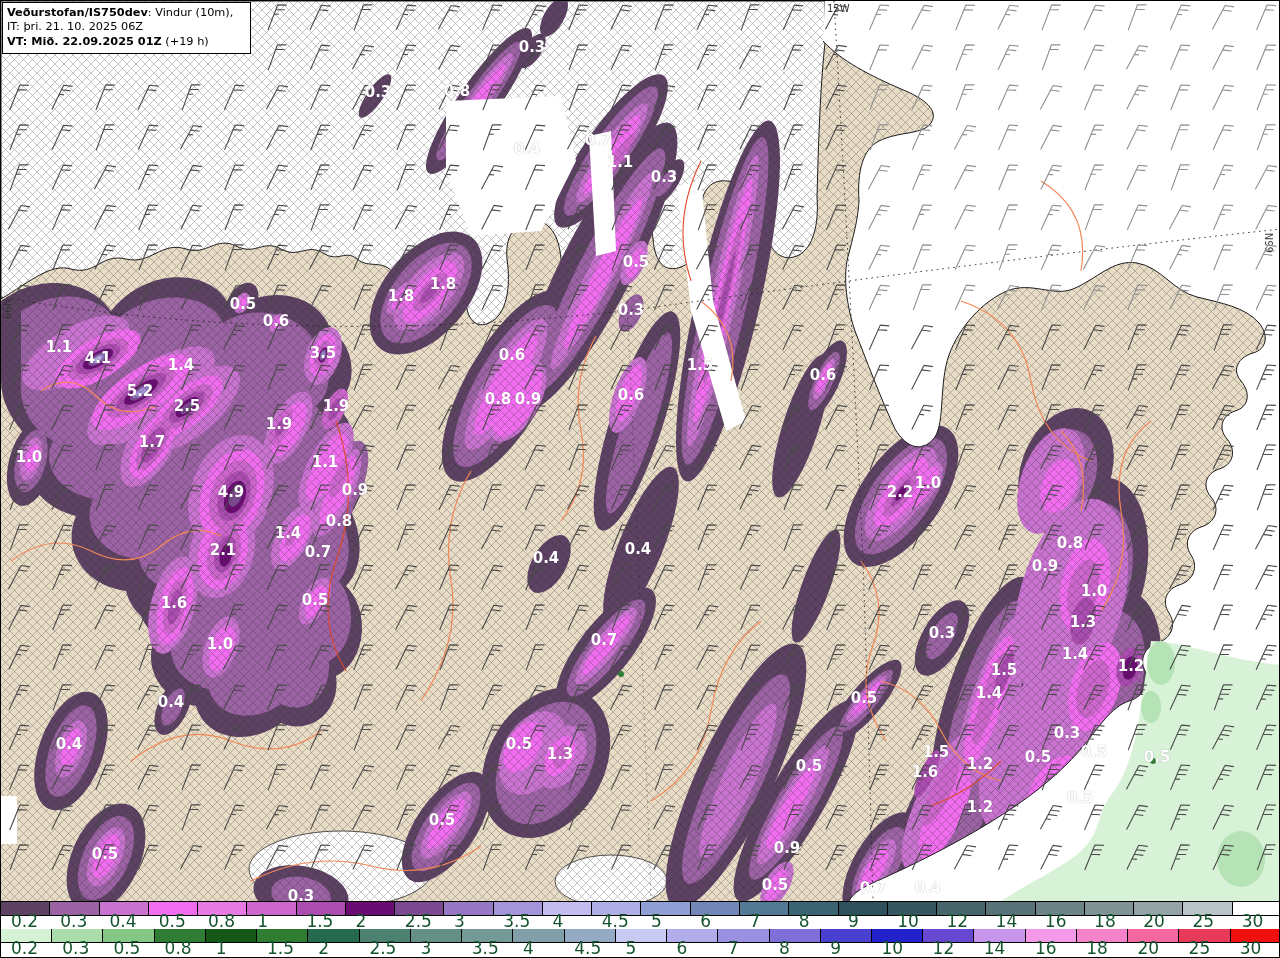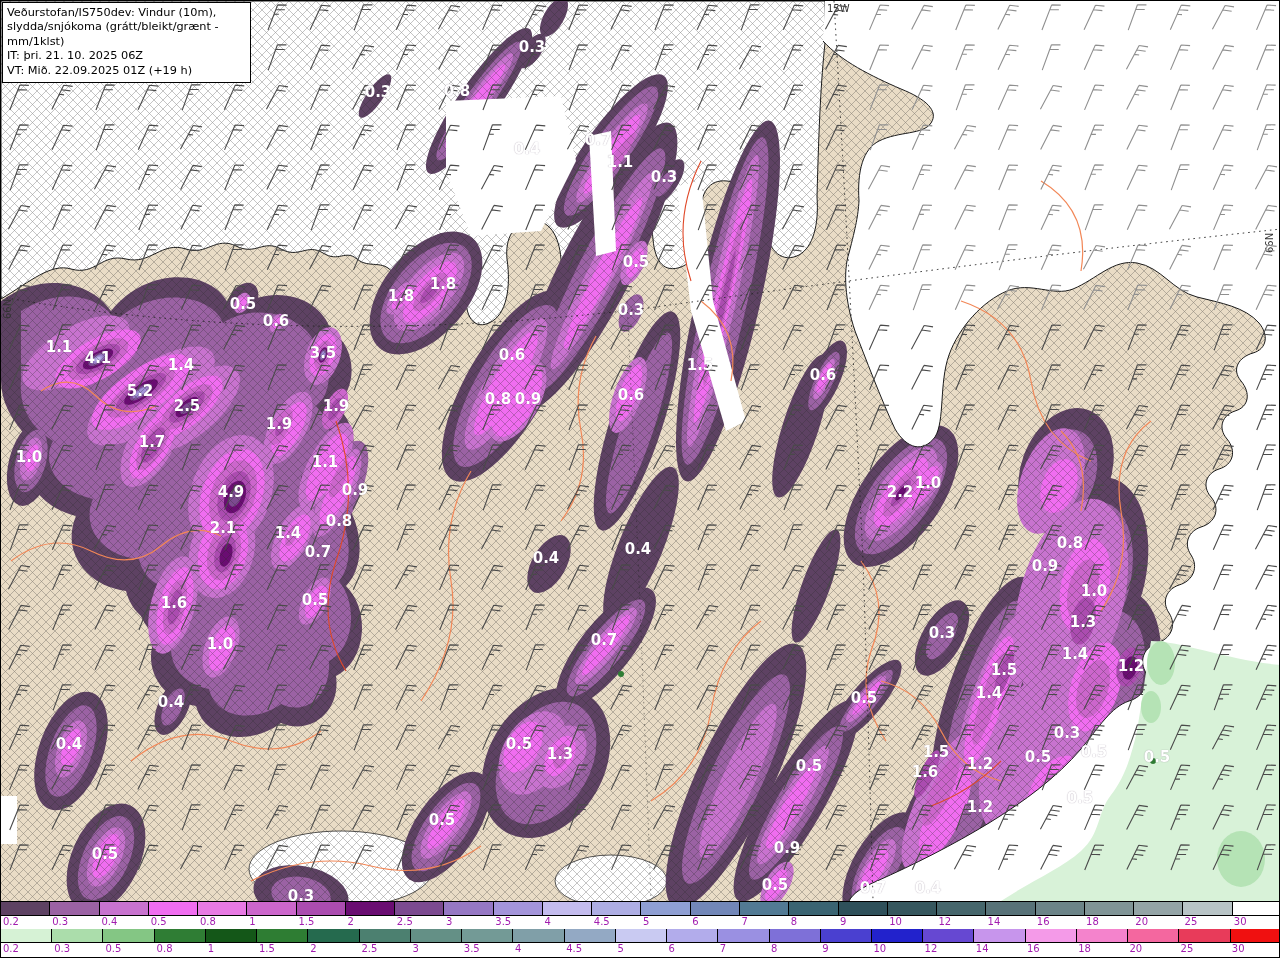--- a/index.html
+++ b/index.html
@@ -3,31 +3,31 @@
 <meta charset="utf-8">
 <style>
   html,body{margin:0;padding:0;background:#fff;}
   .frame{position:relative;width:1280px;height:958px;border:1px solid #000;box-sizing:border-box;
          font-family:"DejaVu Sans","Liberation Sans",sans-serif;overflow:hidden;background:#fff;}
   .map-area{position:absolute;left:0;top:0;width:1280px;height:900px;overflow:hidden;}
   .map-area svg{display:block;}
   
   .title-box{position:absolute;left:1px;top:1px;width:239px;background:#fff;border:1px solid #000;
              padding:3px 4px 4px 4px;font-size:11.3px;line-height:1.28;color:#000;z-index:30;}
-  .title-box b{font-weight:400;text-align:right;}
+  .title-box b{font-weight:700;text-align:right;}
   
   .vlab{position:absolute;transform:translate(-50%,-55%);color:#fff;font-weight:700;font-size:15px;
         letter-spacing:0;z-index:20;text-shadow:0 0 1px rgba(40,10,50,.45);white-space:nowrap;}
   
   .bars{position:absolute;left:0;top:900px;width:1280px;height:58px;border-top:1px solid #000;box-sizing:border-box;background:#fff;z-index:25;}
   .strip{display:flex;width:1280px;height:14px;border-bottom:1px solid #000;box-sizing:border-box;}
   .strip .cell{flex:1 1 0;border-right:1px solid #000;box-sizing:border-box;}
   .strip .cell:last-child{border-right:none;}
   .lblrow{position:relative;width:1280px;height:13px;background:#fff;}
-  .lblrow span{position:absolute;top:-1px;font-size:10px;color:#a21caf;padding-left:2px;line-height:13px;}
+  .lblrow span{position:absolute;top:-1px;font-size:17px;color:#14532d;padding-left:10px;line-height:13px;}
   .lblrow2{height:15px;}
 </style>
 </head>
 <body>
 
 <div class="frame">
   <div class="map-area">
     <svg width="1280" height="900" viewBox="0 0 1280 900">
       <defs>
         <pattern id="xh" width="9" height="9" patternUnits="userSpaceOnUse">
@@ -1037,21 +1037,21 @@
         <div class="vlab" style="left: 186px; top: 406px;">2.5</div>
         <div class="vlab" style="left: 335px; top: 406px;">1.9</div>
         <div class="vlab" style="left: 278px; top: 424px;">1.9</div>
         <div class="vlab" style="left: 151px; top: 442px;">1.7</div>
         <div class="vlab" style="left: 28px; top: 457px;">1.0</div>
         <div class="vlab" style="left: 324px; top: 462px;">1.1</div>
         <div class="vlab" style="left: 354px; top: 490px;">0.9</div>
         <div class="vlab" style="left: 230px; top: 492px;">4.9</div>
         <div class="vlab" style="left: 338px; top: 521px;">0.8</div>
         <div class="vlab" style="left: 287px; top: 533px;">1.4</div>
-        <div class="vlab" style="left: 222px; top: 528px;">2.1</div>
+        <div class="vlab" style="left: 222px; top: 550px;">2.1</div>
         <div class="vlab" style="left: 317px; top: 552px;">0.7</div>
         <div class="vlab" style="left: 173px; top: 603px;">1.6</div>
         <div class="vlab" style="left: 314px; top: 600px;">0.5</div>
         <div class="vlab" style="left: 219px; top: 644px;">1.0</div>
         <div class="vlab" style="left: 511px; top: 355px;">0.6</div>
         <div class="vlab" style="left: 699px; top: 365px;">1.5</div>
         <div class="vlab" style="left: 822px; top: 375px;">0.6</div>
         <div class="vlab" style="left: 497px; top: 399px;">0.8</div>
         <div class="vlab" style="left: 527px; top: 399px;">0.9</div>
         <div class="vlab" style="left: 630px; top: 395px;">0.6</div>
@@ -1088,21 +1088,20 @@
         <div class="vlab" style="left: 786px; top: 848px;">0.9</div>
         <div class="vlab" style="left: 104px; top: 854px;">0.5</div>
         <div class="vlab" style="left: 774px; top: 885px;">0.5</div>
         <div class="vlab" style="left: 872px; top: 888px;">0.7</div>
         <div class="vlab" style="left: 927px; top: 888px;">0.4</div>
         <div class="vlab" style="left: 300px; top: 896px;">0.3</div>
       </div>
 
     <div class="title-box">
       <div><b>Veðurstofan/IS750dev</b><span>: Vindur (10m),</span></div>
-      <div>slydda/snjókoma (grátt/bleikt/grænt - mm/1klst)</div>
       <div>IT: þri. 21. 10. 2025 06Z</div>
       <div><b>VT: Mið. 22.09.2025 01Z</b><span> (+19 h)</span></div>
     </div>
   </div>
 
   <div class="bars">
     <div class="strip" id="snow-strip">
         <div class="cell" style="background: rgb(94, 66, 99);"></div>
         <div class="cell" style="background: rgb(155, 98, 164);"></div>
         <div class="cell" style="background: rgb(200, 115, 207);"></div>

